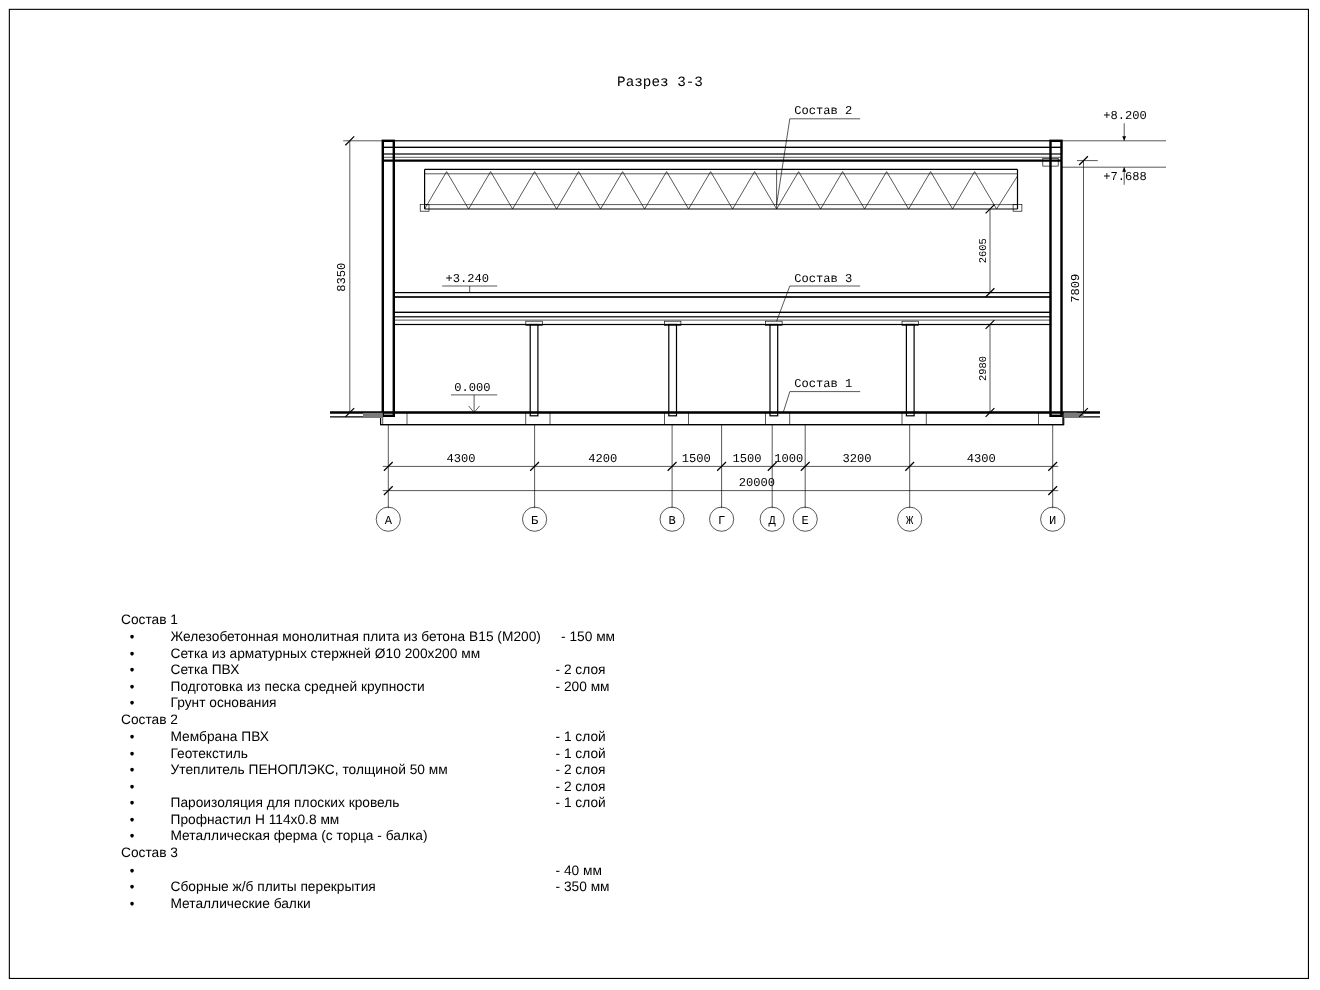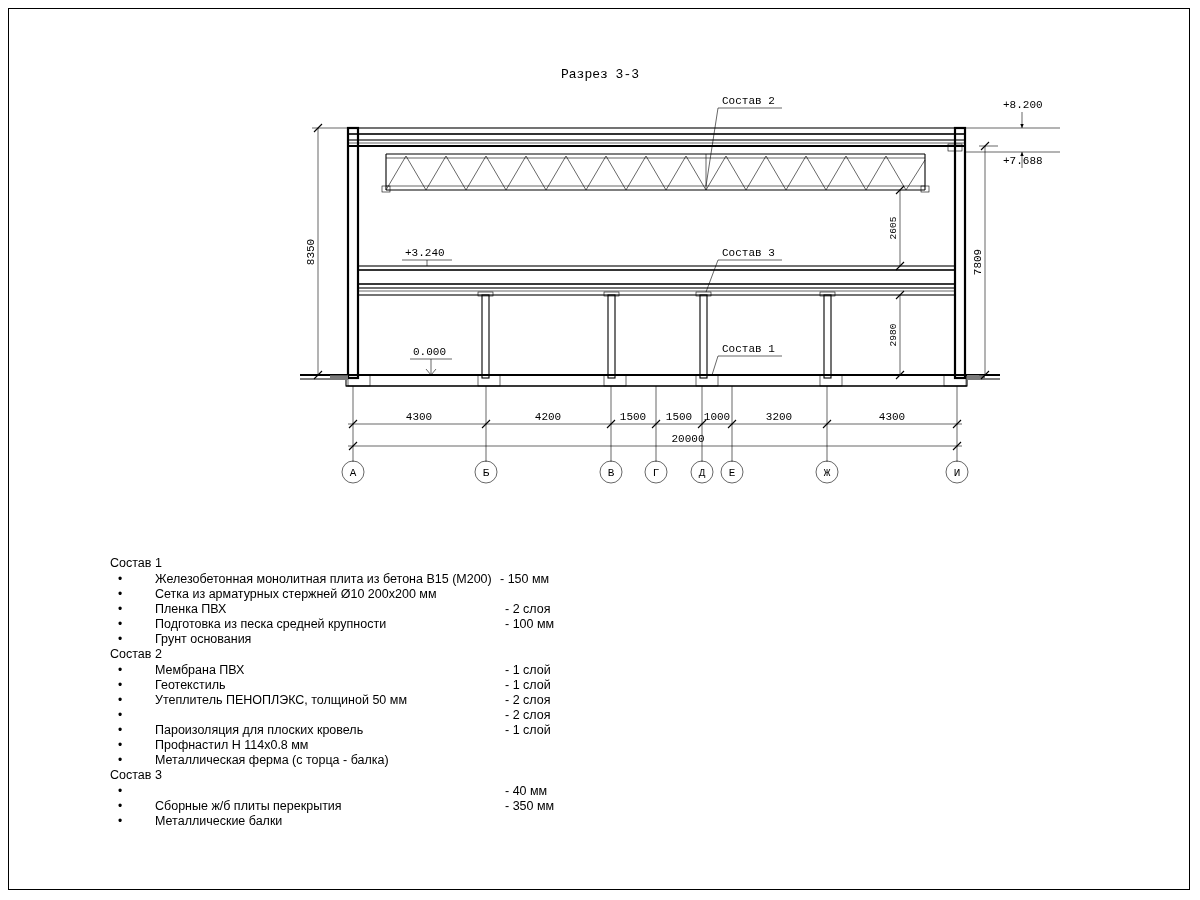--- a/index.html
+++ b/index.html
@@ -72,21 +72,21 @@
     position: absolute;
     left: 45px;
     top: 0;
   }
   .legend li .lval {
     position: absolute;
     left: 395px;
     top: 0;
   }
   .legend li.wide .lval {
-    left: 390px;
+    left: 400px;
   }
   .cad-text {
     font-family: "Liberation Mono", monospace;
     font-size: 11px;
     fill: #000;
   }
   .cad-text-sm {
     font-family: "Liberation Mono", monospace;
     font-size: 9.5px;
     fill: #000;
@@ -325,27 +325,27 @@
           <span class="ltext">Железобетонная монолитная плита из бетона В15 (М200)</span>
           <span class="lval">-  150 мм</span>
         </li>
         <li>
           <span class="bullet">•</span>
           <span class="ltext">Сетка из арматурных стержней Ø10 200х200 мм</span>
           <span class="lval"></span>
         </li>
         <li>
           <span class="bullet">•</span>
-          <span class="ltext">Пленка ПВХ</span>
+          <span class="ltext">Сетка ПВХ</span>
           <span class="lval">- 2 слоя</span>
         </li>
         <li>
           <span class="bullet">•</span>
           <span class="ltext">Подготовка из песка средней крупности</span>
-          <span class="lval">- 100 мм</span>
+          <span class="lval">- 200 мм</span>
         </li>
         <li>
           <span class="bullet">•</span>
           <span class="ltext">Грунт основания</span>
           <span class="lval"></span>
         </li>
       </ul>
     </div>
 
     <div class="grp">

